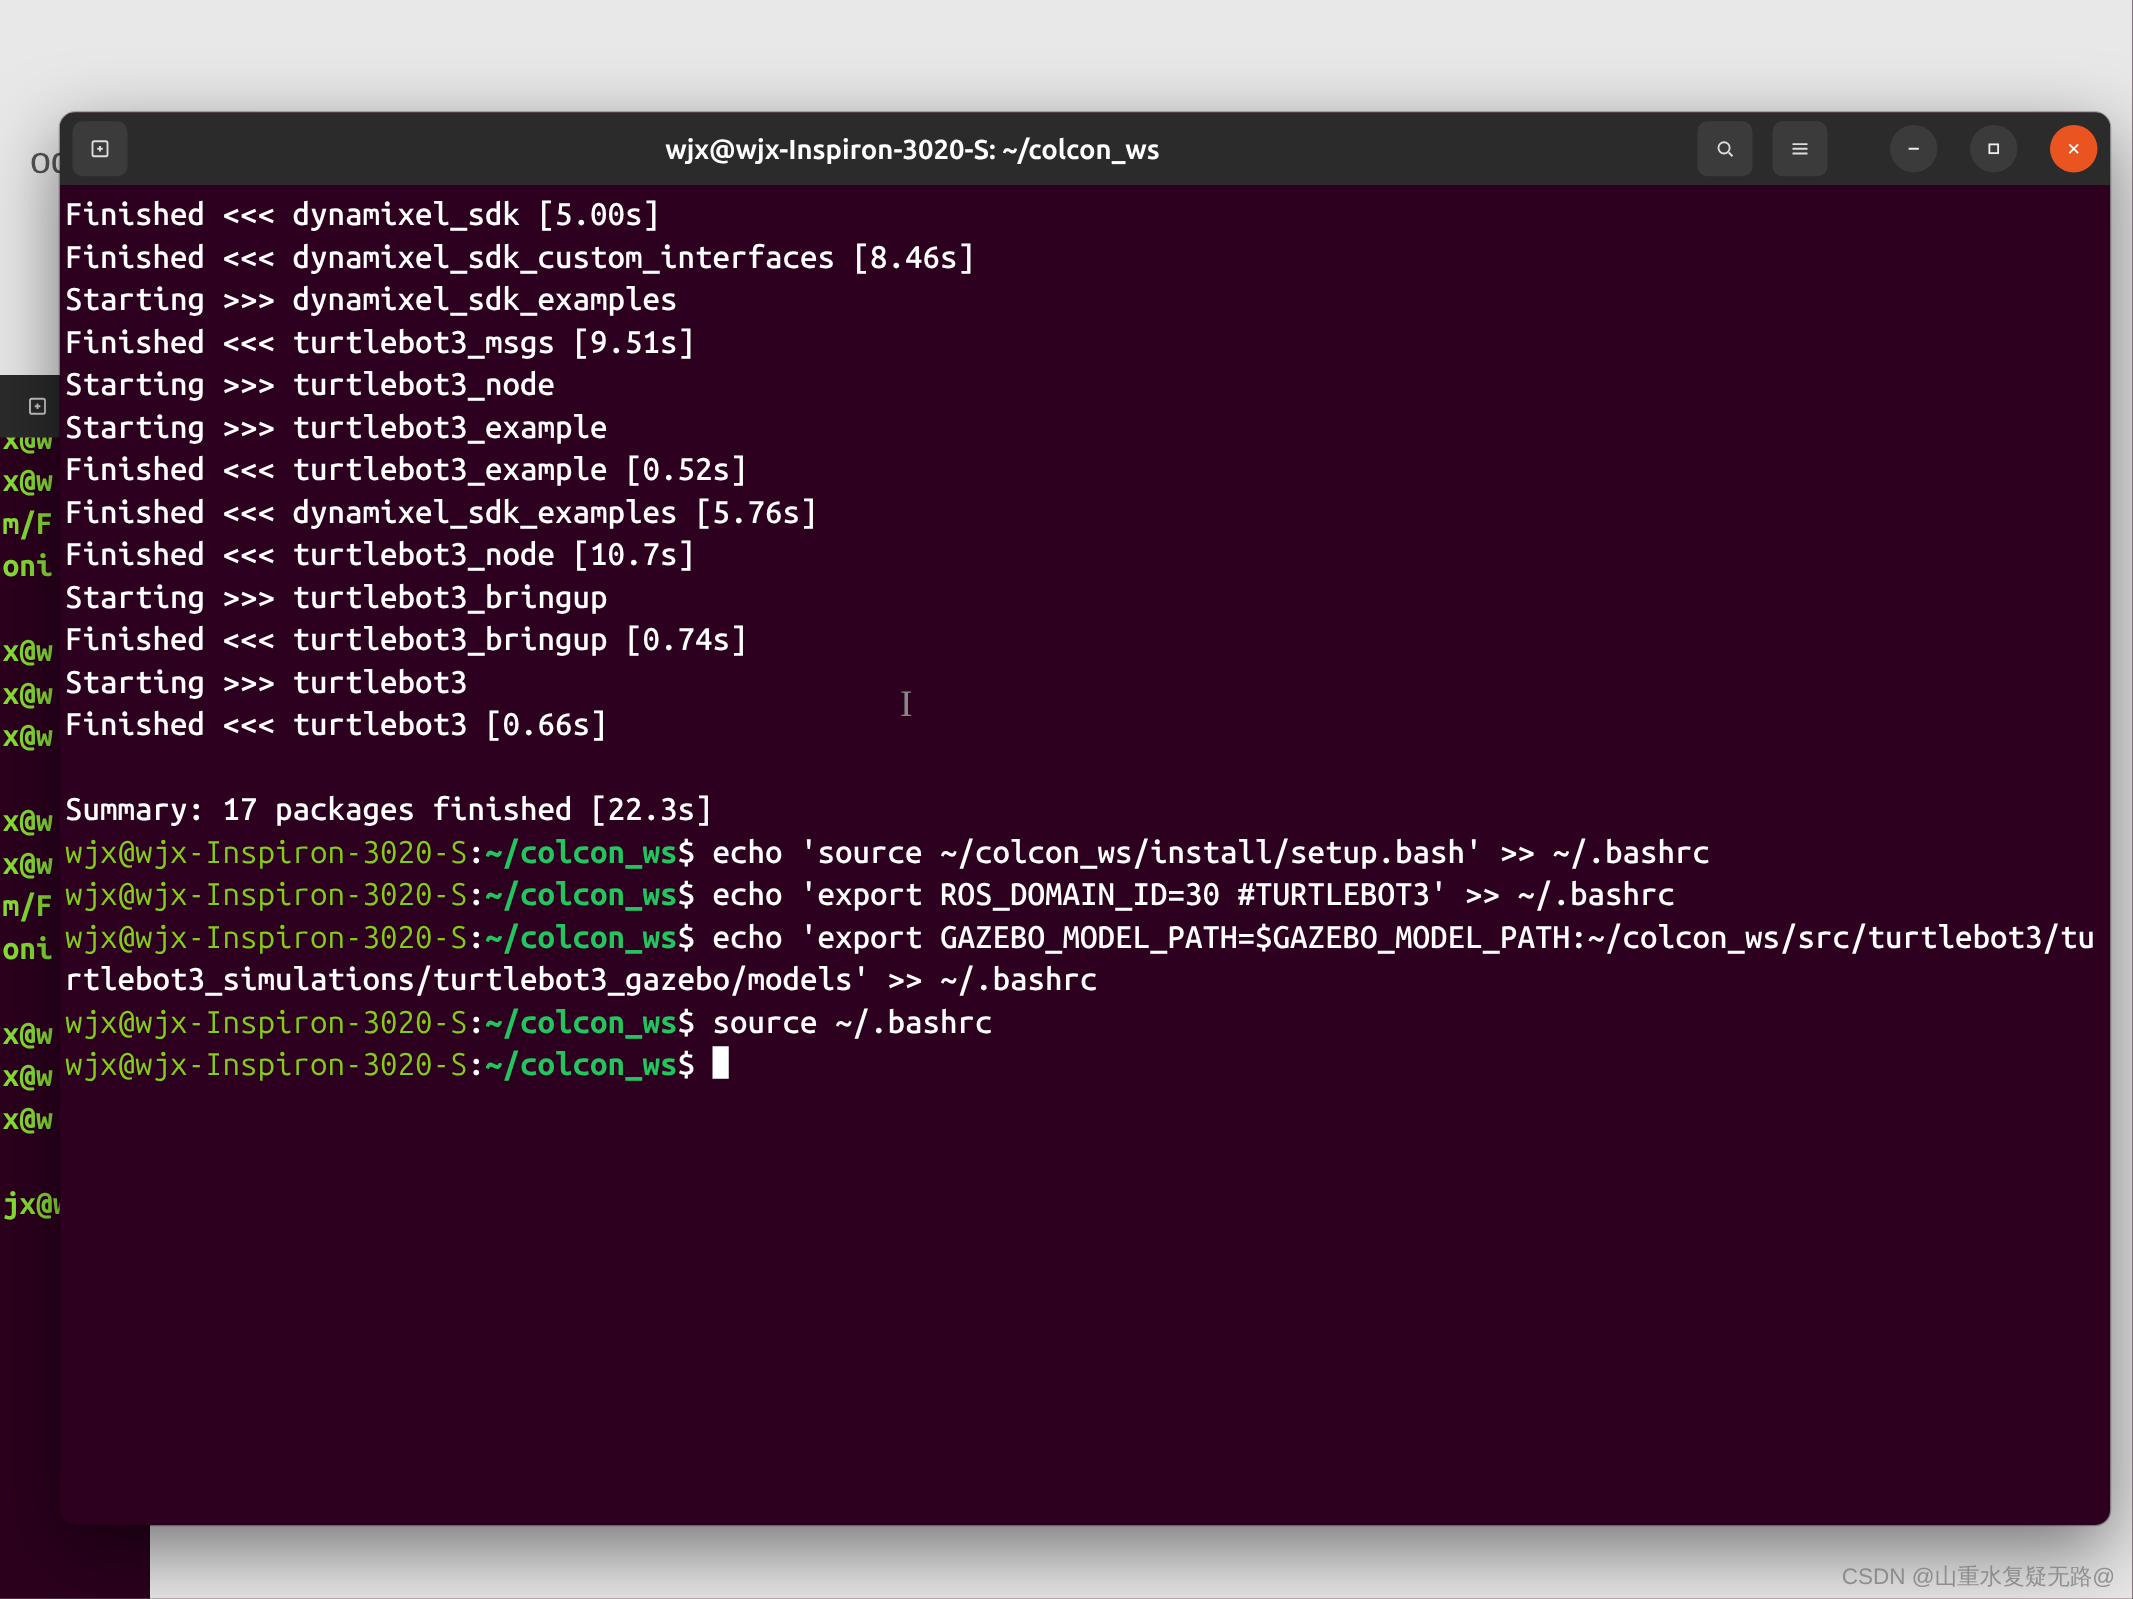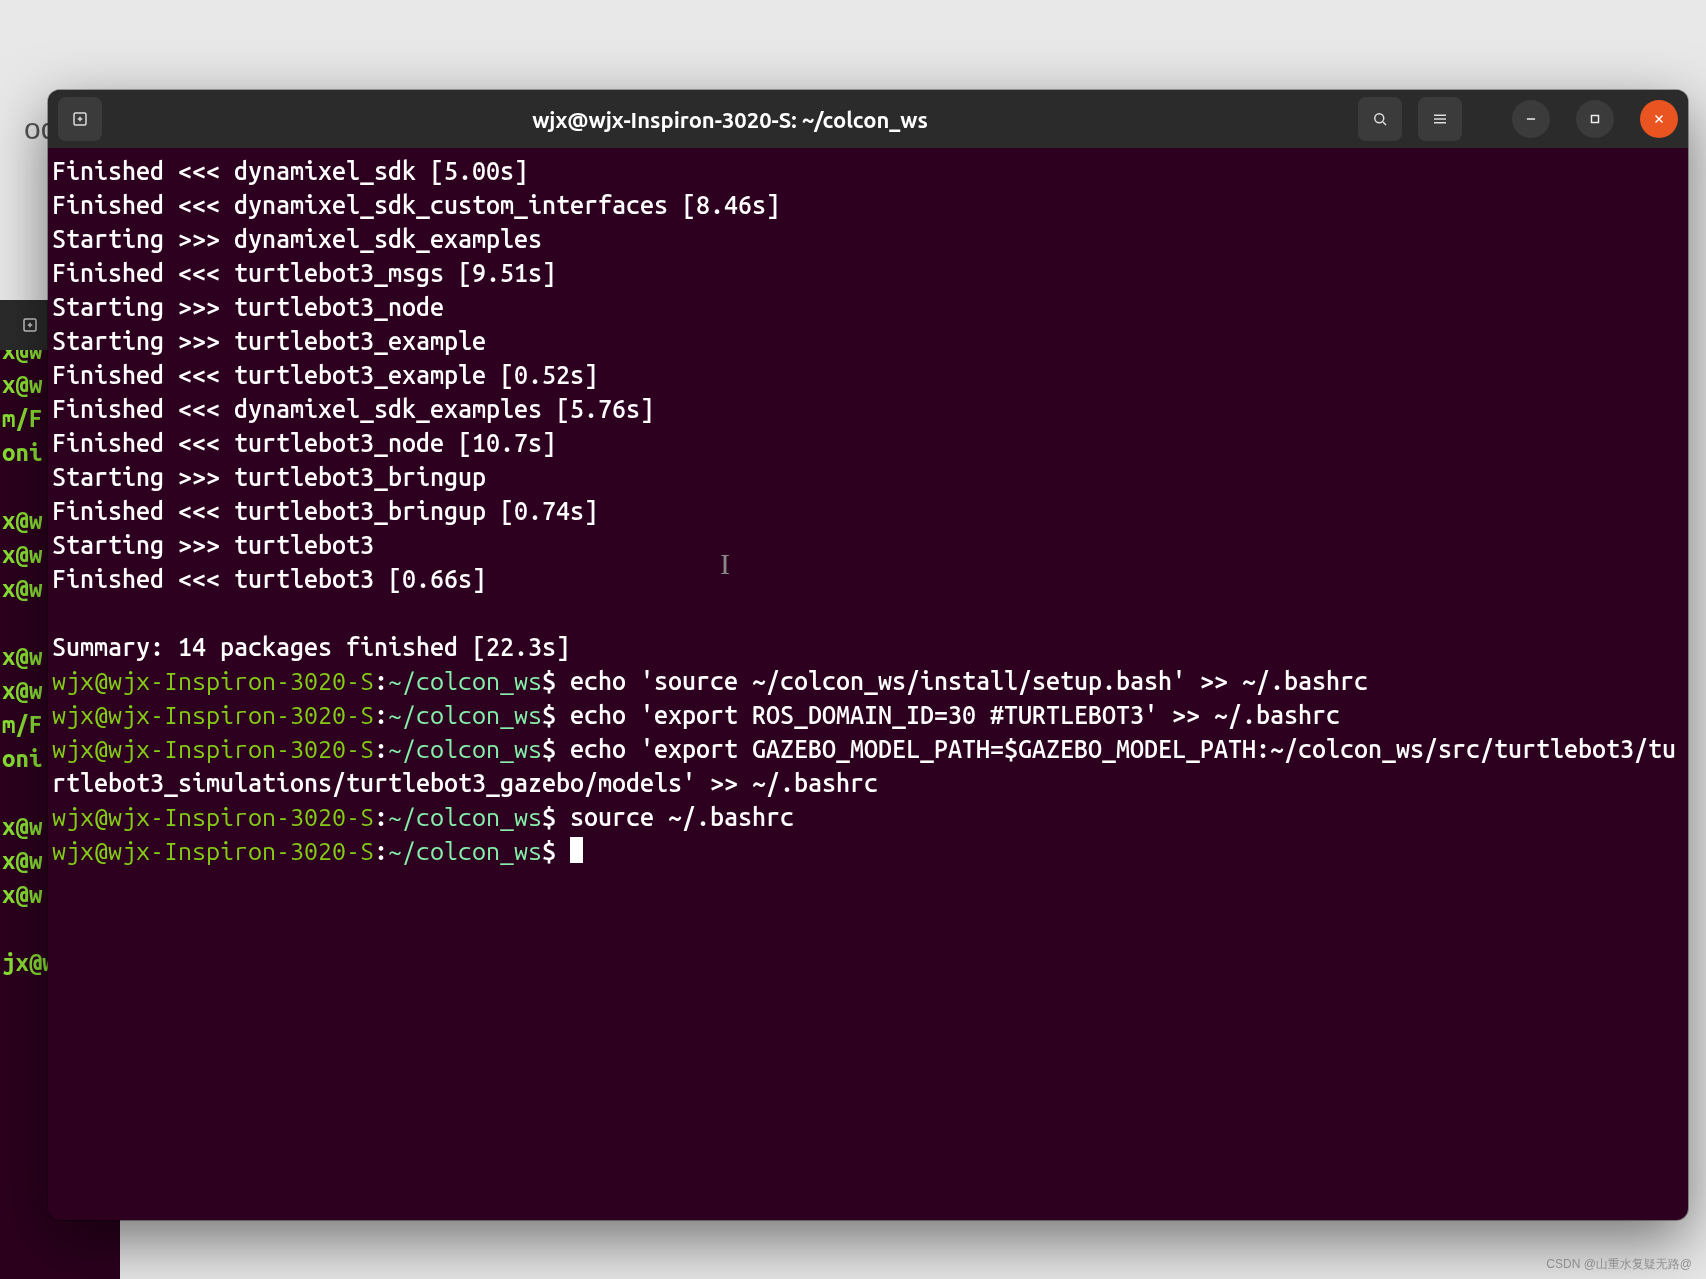--- a/index.html
+++ b/index.html
@@ -106,21 +106,21 @@
     flex: 1;
     padding: 6px 4px;
     color: #ffffff;
     font-size: 25px;
     line-height: 34px;
     white-space: pre-wrap;
     word-break: break-all;
     font-weight: 500;
   }
   .prompt-user { color: #84cc16; font-weight: normal; }
-  .prompt-cwd  { color: #86efac; font-weight: normal; }
+  .prompt-cwd  { color: #22c55e; font-weight: bold; }
   .cursor {
     display: inline-block;
     width: 13px;
     height: 26px;
     background: #fff;
     vertical-align: text-bottom;
     margin-bottom: 2px;
   }
   .ibeam {
     position: absolute;
@@ -131,21 +131,21 @@
     font-family: serif;
     z-index: 20;
   }
 
   .watermark {
     position: absolute;
     right: 14px;
     bottom: 6px;
     color: rgba(120,120,120,0.75);
     font-family: sans-serif;
-    font-size: 12px;
+    font-size: 18px;
     z-index: 100;
   }
 
   .od-fragment {
     position: absolute;
     top: 112px;
     left: 0;
     font-family: sans-serif;
     font-size: 30px;
     color: #555;
@@ -233,21 +233,21 @@
 <span>Starting &gt;&gt;&gt; turtlebot3_node</span>
 <span>Starting &gt;&gt;&gt; turtlebot3_example</span>
 <span>Finished &lt;&lt;&lt; turtlebot3_example [0.52s]</span>
 <span>Finished &lt;&lt;&lt; dynamixel_sdk_examples [5.76s]</span>
 <span>Finished &lt;&lt;&lt; turtlebot3_node [10.7s]</span>
 <span>Starting &gt;&gt;&gt; turtlebot3_bringup</span>
 <span>Finished &lt;&lt;&lt; turtlebot3_bringup [0.74s]</span>
 <span>Starting &gt;&gt;&gt; turtlebot3</span>
 <span>Finished &lt;&lt;&lt; turtlebot3 [0.66s]</span>
 <span></span>
-<span>Summary: 14 packages finished [22.3s]</span>
+<span>Summary: 17 packages finished [22.3s]</span>
 <span class="prompt-user">wjx@wjx-Inspiron-3020-S</span><span>:</span><span class="prompt-cwd">~/colcon_ws</span><span>$</span><span> echo 'source ~/colcon_ws/install/setup.bash' &gt;&gt; ~/.bashrc</span>
 <span class="prompt-user">wjx@wjx-Inspiron-3020-S</span><span>:</span><span class="prompt-cwd">~/colcon_ws</span><span>$</span><span> echo 'export ROS_DOMAIN_ID=30 #TURTLEBOT3' &gt;&gt; ~/.bashrc</span>
 <span class="prompt-user">wjx@wjx-Inspiron-3020-S</span><span>:</span><span class="prompt-cwd">~/colcon_ws</span><span>$</span><span> echo 'export GAZEBO_MODEL_PATH=$GAZEBO_MODEL_PATH:~/colcon_ws/src/turtlebot3/turtlebot3_simulations/turtlebot3_gazebo/models' &gt;&gt; ~/.bashrc</span>
 <span class="prompt-user">wjx@wjx-Inspiron-3020-S</span><span>:</span><span class="prompt-cwd">~/colcon_ws</span><span>$</span><span> source ~/.bashrc</span>
 <span class="prompt-user">wjx@wjx-Inspiron-3020-S</span><span>:</span><span class="prompt-cwd">~/colcon_ws</span><span>$</span><span> </span><span class="cursor"></span>
 </div>
 </div>
 
 <div class="ibeam">I</div>
 

